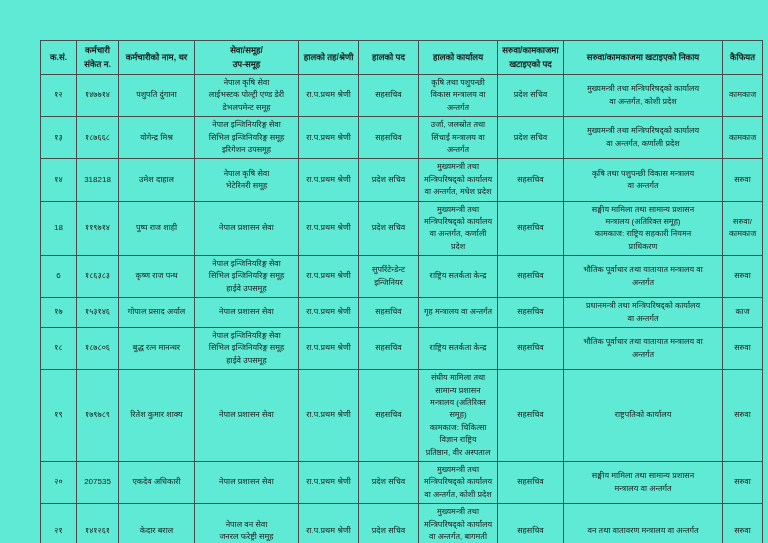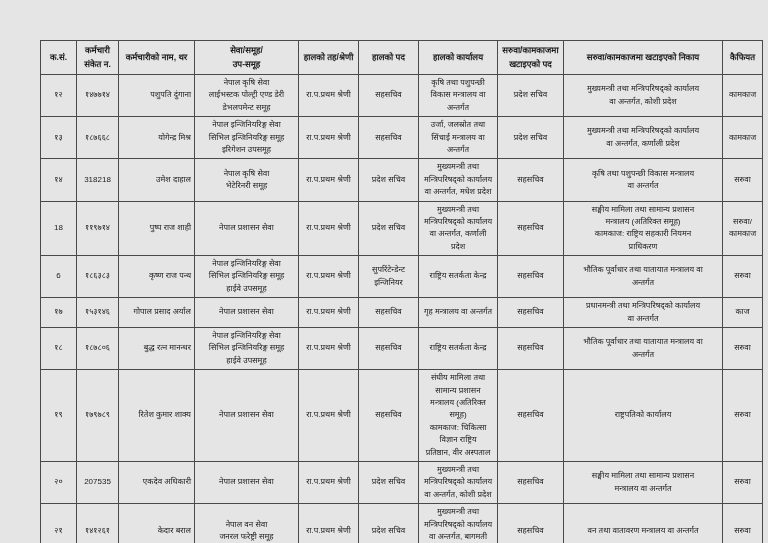--- a/index.html
+++ b/index.html
@@ -6,21 +6,21 @@
   html, body {
     margin: 0;
     padding: 0;
     background: #ffffff;
     font-family: "Liberation Sans", "DejaVu Sans", sans-serif;
   }
   .page {
     position: relative;
     width: 768px;
     height: 543px;
-    background: #e5e5e5;
+    background: #5eead4;
     overflow: hidden;
   }
   table.doc-table {
     position: absolute;
     left: 40px;
     top: 40px;
     width: 722px;
     border-collapse: collapse;
     table-layout: fixed;
     color: #1c1c1c;
@@ -36,21 +36,21 @@
     white-space: pre-line;
     overflow: hidden;
   }
   table.doc-table th {
     font-weight: bold;
     font-size: 8.5px;
     height: 34px;
   }
   
   table.doc-table td:nth-child(3) {
-    text-align: right;
+    text-align: center;
   }
   col.c1  { width: 36px; }
   col.c2  { width: 42px; }
   col.c3  { width: 76px; }
   col.c4  { width: 104px; }
   col.c5  { width: 60px; }
   col.c6  { width: 60px; }
   col.c7  { width: 79px; }
   col.c8  { width: 66px; }
   col.c9  { width: 159px; }

